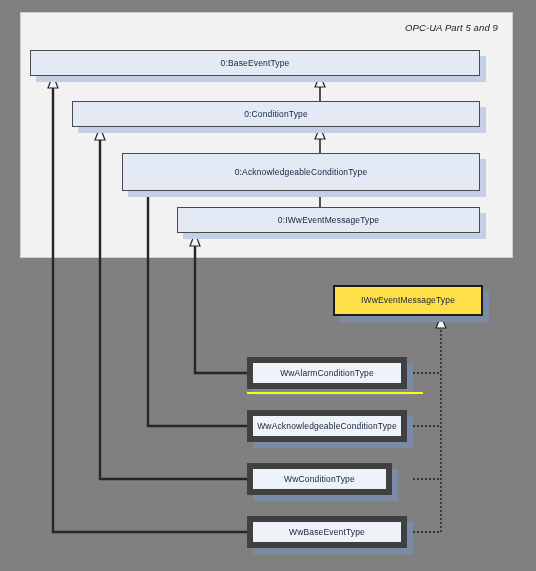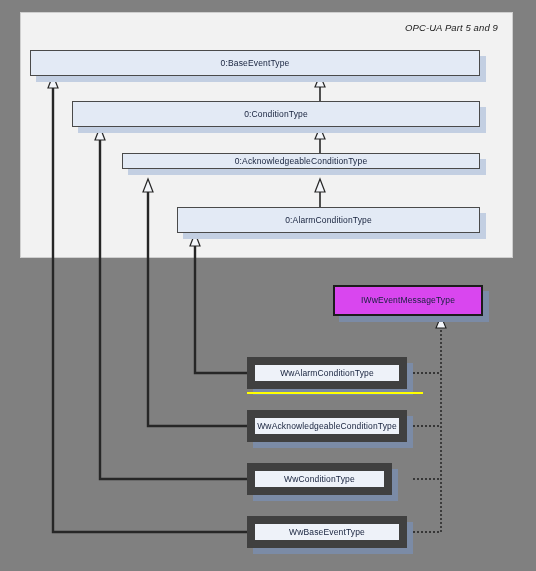--- a/index.html
+++ b/index.html
@@ -50,26 +50,26 @@
     white-space:nowrap;
     line-height:1;
   }
 
   
   .node.opc .shadow{background:#c3cfe2;}
   .node.opc .face{background:#e3eaf5;border:1px solid #4a4a4a;}
 
   
   .node.ww .shadow{background:#7b8ba6;}
-  .node.ww .face{background:#eef2f9;border:8px solid #404040;}
+  .node.ww .face{background:#eef2f9;border:6px solid #404040;}
   .node.ww .label{font-size:8.5px;}
 
   
   .node.iface .shadow{background:#7b8ba6;}
-  .node.iface .face{background:#d946ef;border:2px solid #1c1c1c;}
+  .node.iface .face{background:#fde047;border:2px solid #1c1c1c;}
 
   
   .sel-underline{position:absolute;background:#ffff00;height:2px;}
   svg{overflow:visible;display:block;}
 </style>
 </head>
 <body>
 
 <div id="stage">
 
@@ -138,31 +138,31 @@
     </div>
   </div>
 
   <div class="node opc" style="left:72px;top:101px;width:408px;height:26px;padding-left:36px;">
     <div class="shadow"></div>
     <div class="face">
       <span class="label">0:ConditionType</span>
     </div>
   </div>
 
-  <div class="node opc" style="left:122px;top:153px;width:358px;height:16px;">
+  <div class="node opc" style="left:122px;top:153px;width:358px;height:38px;">
     <div class="shadow"></div>
     <div class="face">
       <span class="label">0:AcknowledgeableConditionType</span>
     </div>
   </div>
 
   <div class="node opc" style="left:177px;top:207px;width:303px;height:26px;">
     <div class="shadow"></div>
     <div class="face">
-      <span class="label">0:AlarmConditionType</span>
+      <span class="label">0:IWwEventMessageType</span>
     </div>
   </div>
 
   <div class="node iface" style="left:333px;top:285px;width:150px;height:31px;">
     <div class="shadow"></div>
     <div class="face">
       <span class="label">IWwEventMessageType</span>
     </div>
   </div>
 

